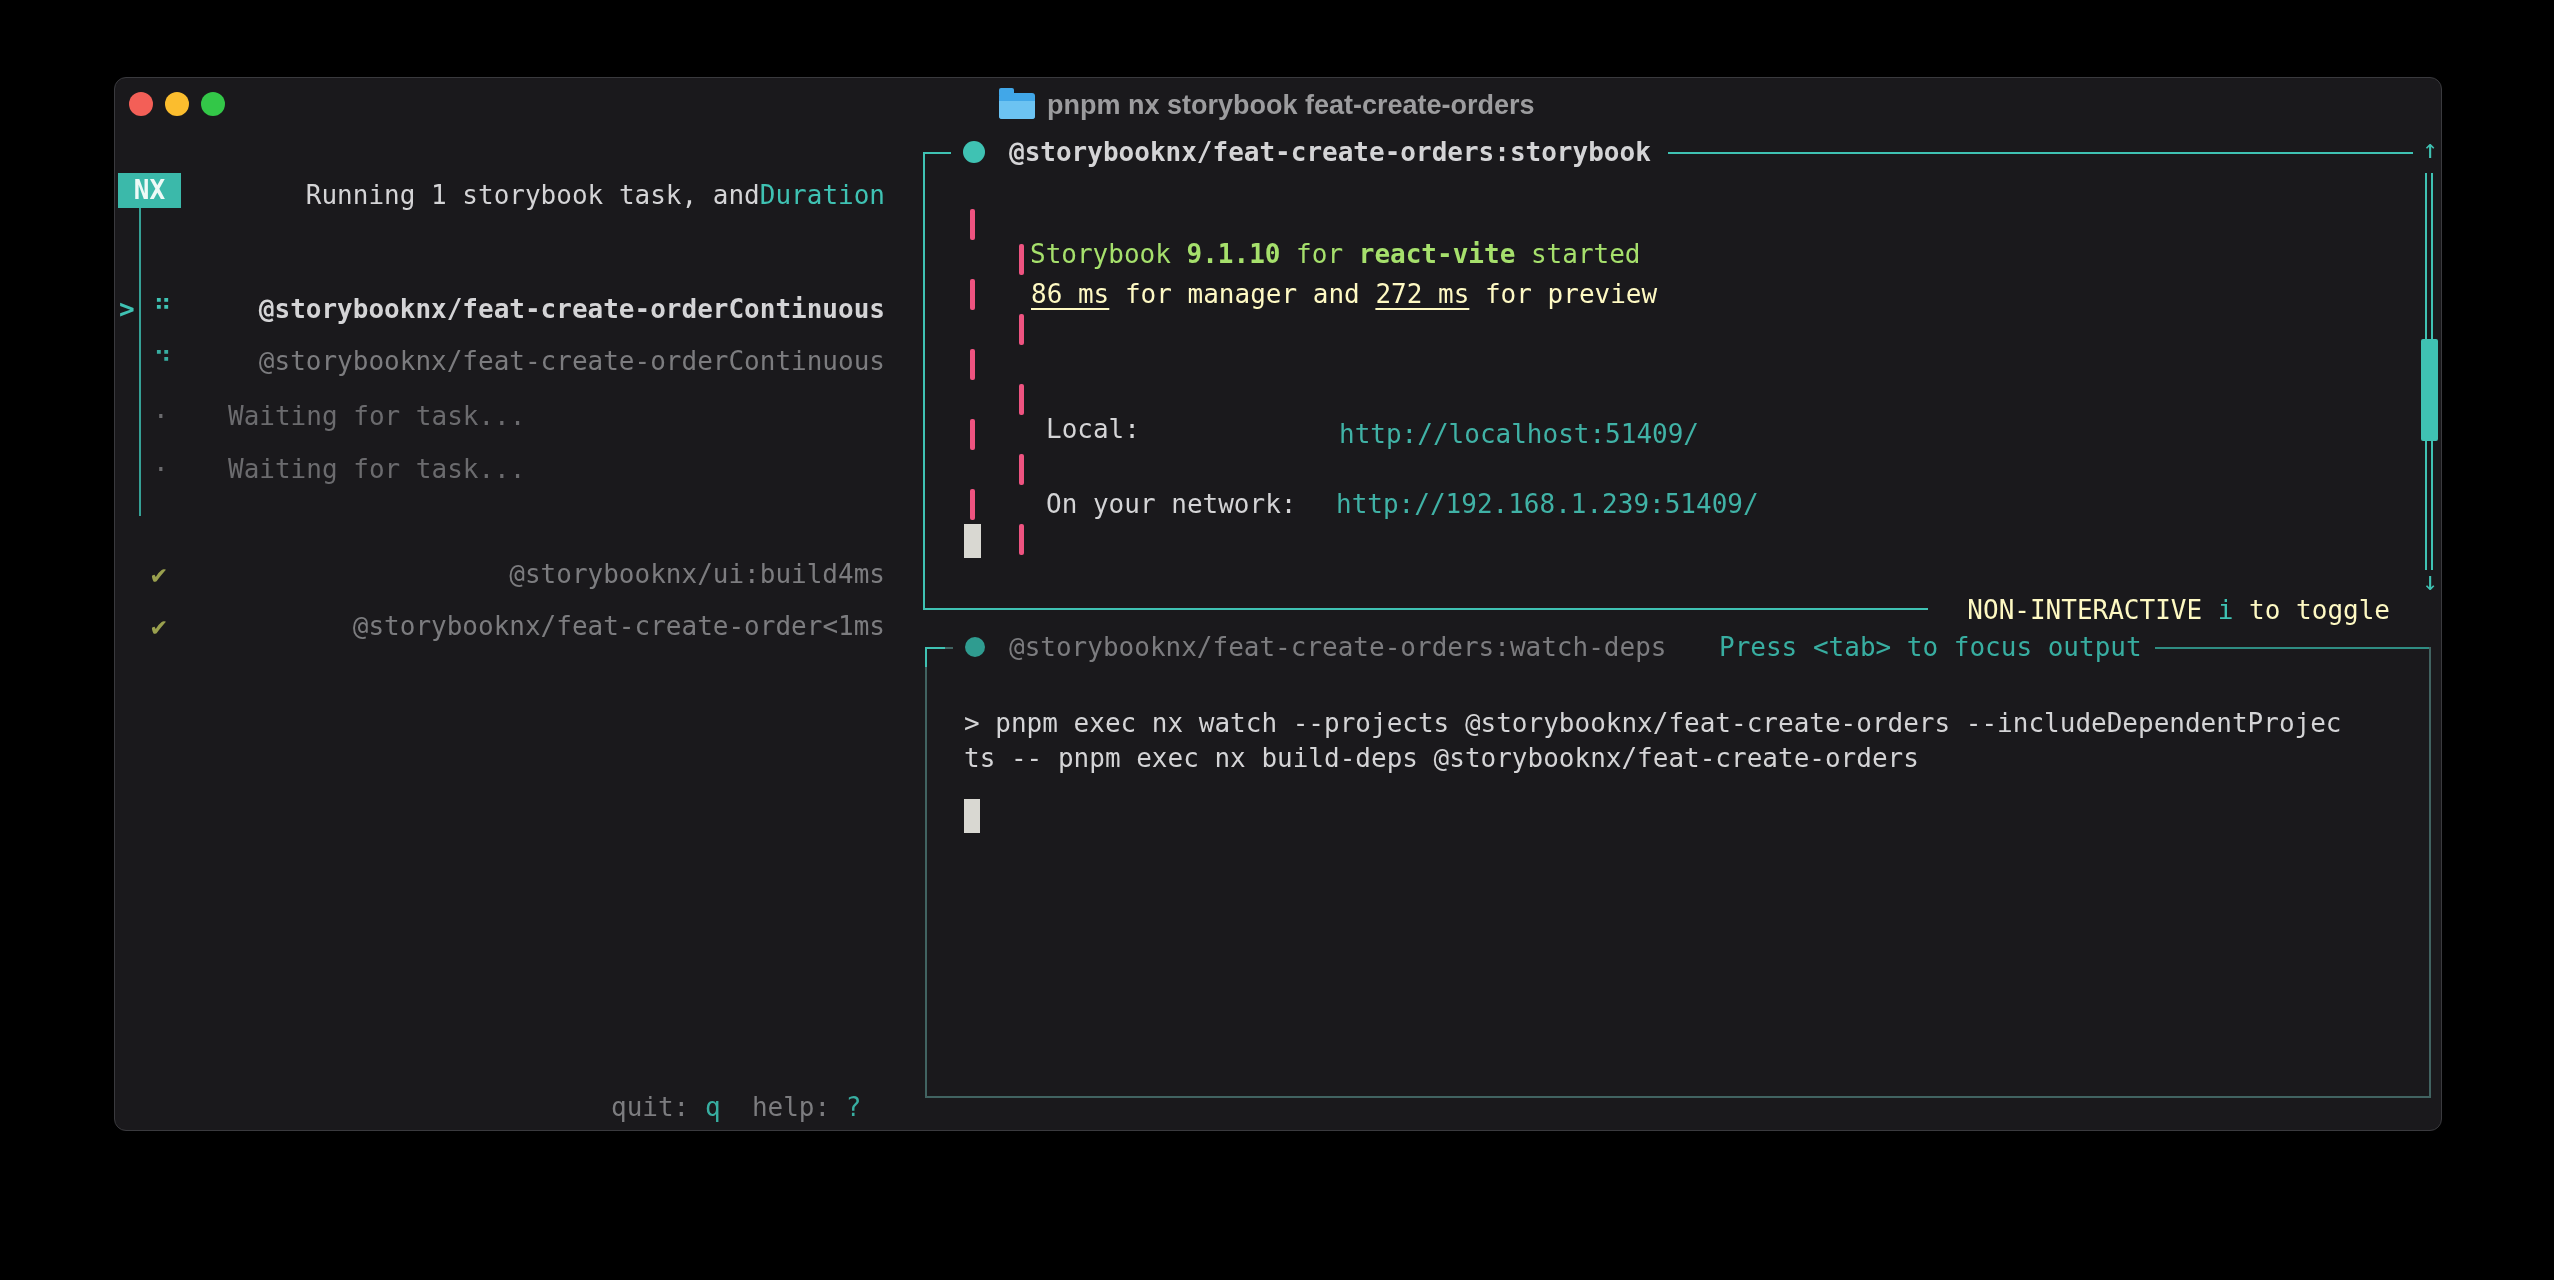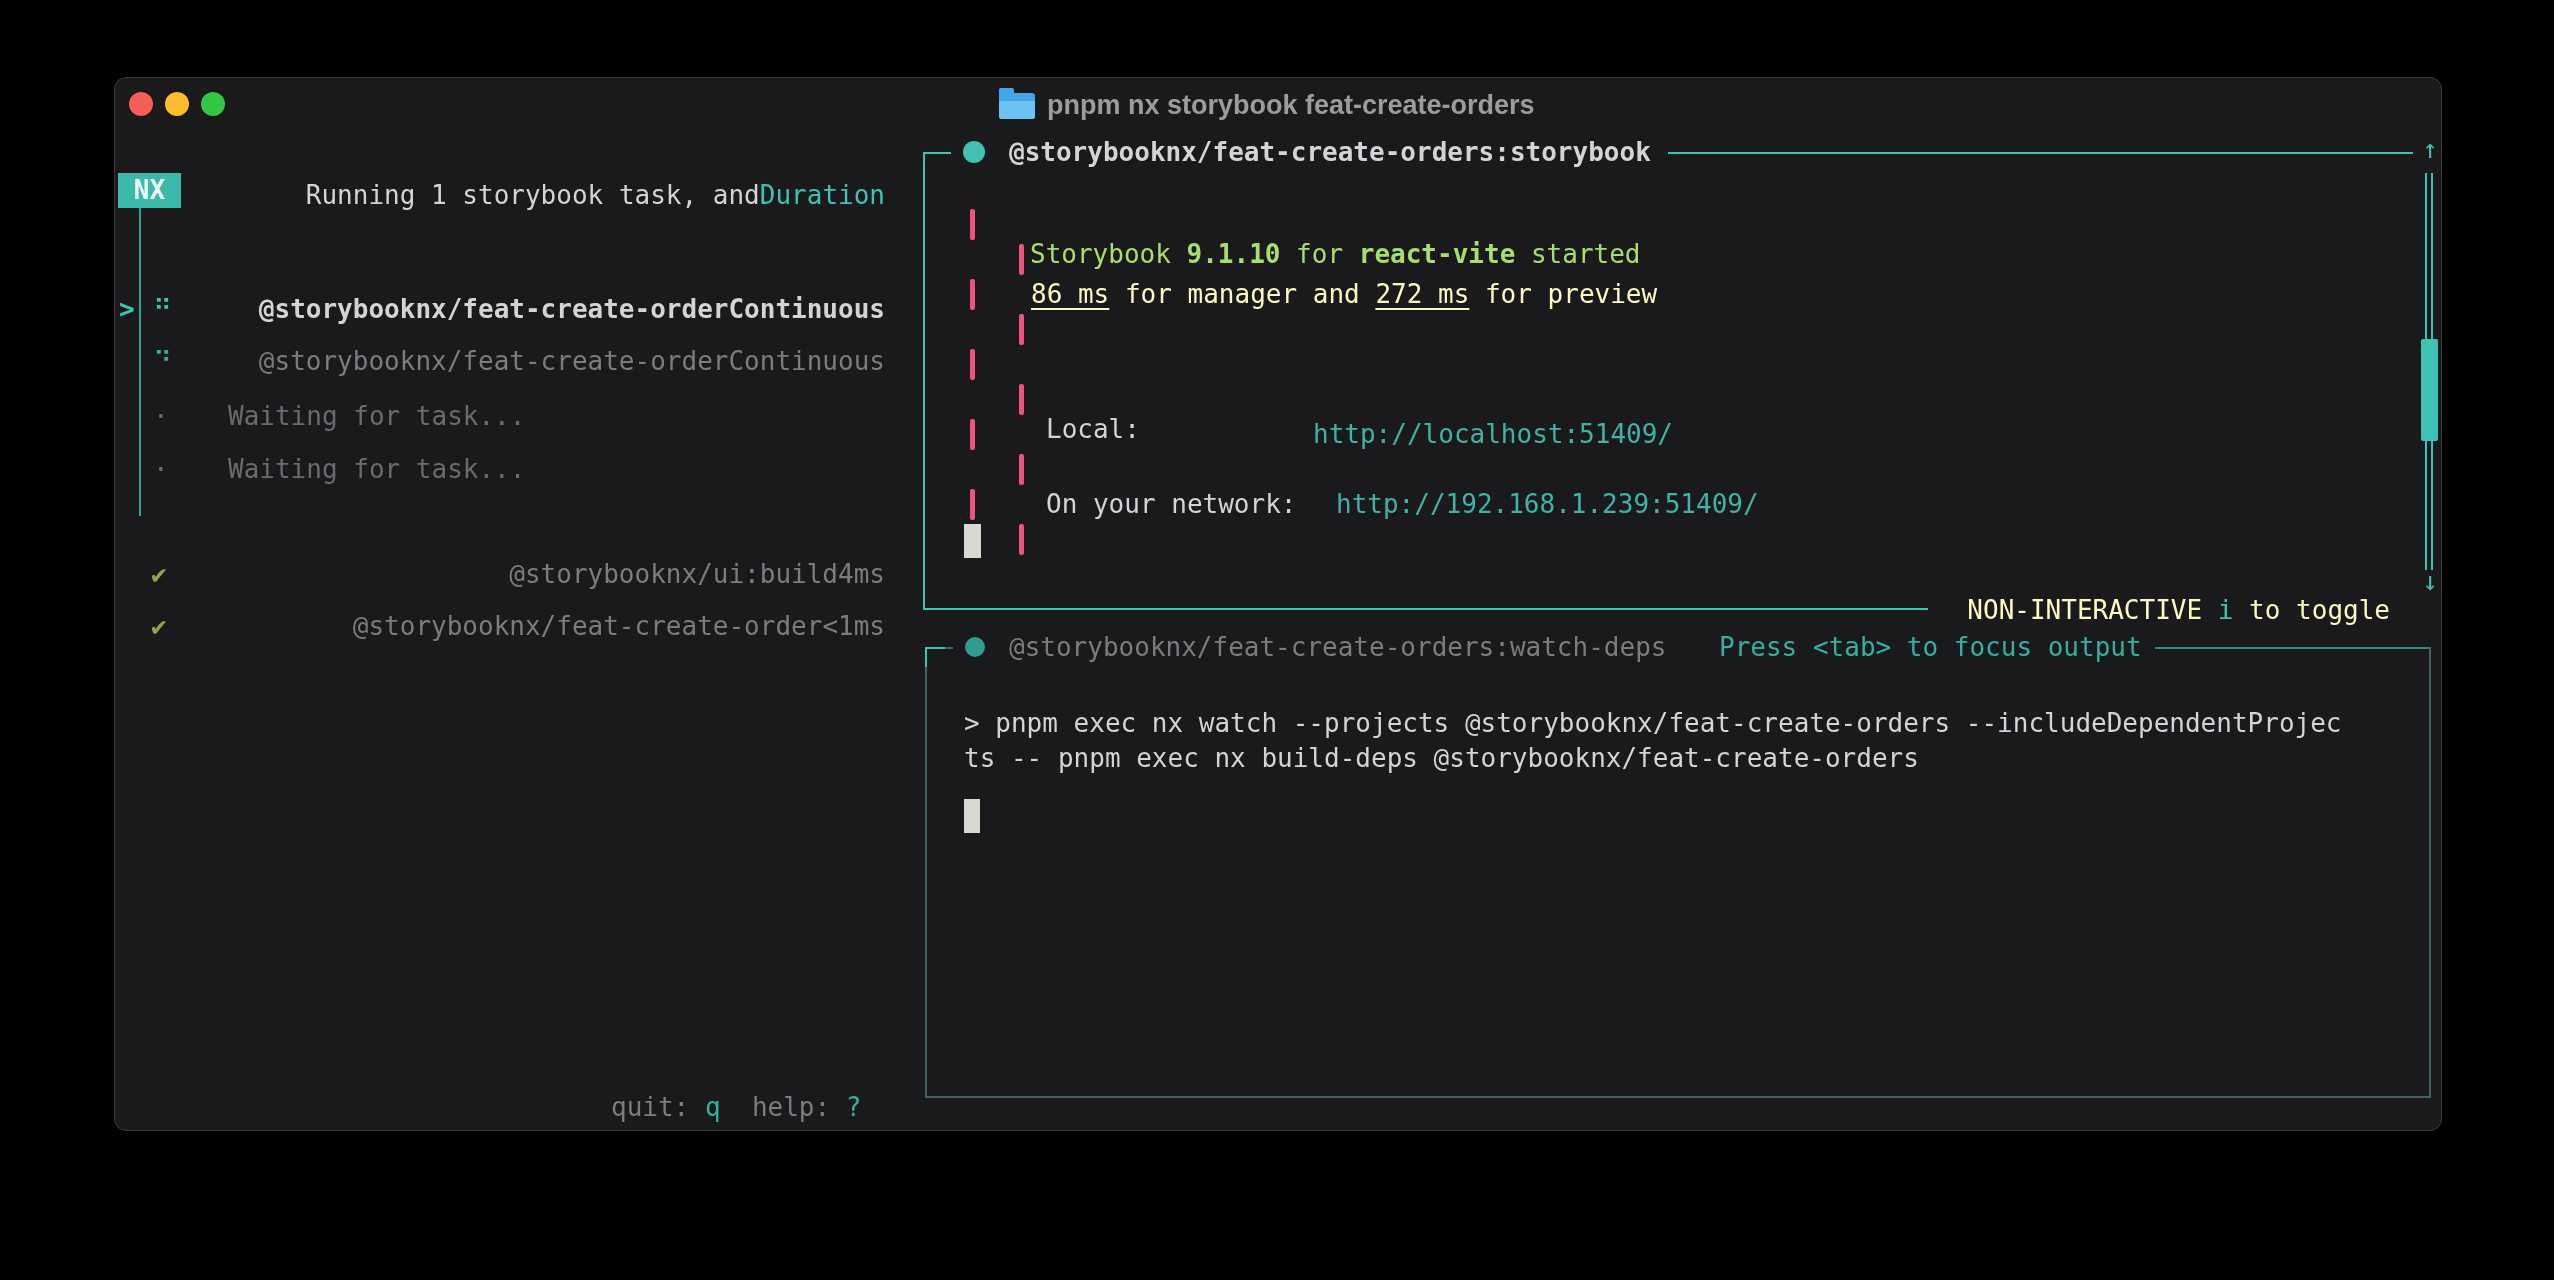--- a/index.html
+++ b/index.html
@@ -118,21 +118,21 @@
     <div class="abs pink-bar" style="left:96px;top:162px;"></div>
     <div class="abs pink-bar" style="left:96px;top:232px;"></div>
     <div class="abs pink-bar" style="left:96px;top:302px;"></div>
     <div class="abs pink-bar" style="left:96px;top:372px;"></div>
 
     <div class="abs mono green" style="left:107px;top:65px;margin-top:20px;"><span>Storybook </span><span class="bold">9.1.10</span><span> for </span><span class="bold">react-vite</span><span> started</span></div>
 
     <div class="abs mono midgray" style="left:108px;top:125px;"><span class="underline">86 ms</span><span> for manager and </span><span class="underline">272 ms</span><span> for preview</span></div>
 
     <div class="abs mono bright" style="left:123px;top:260px;">Local:</div>
-    <div class="abs mono url" style="left:390px;top:265px;">http://localhost:51409/</div>
+    <div class="abs mono url" style="left:416px;top:265px;">http://localhost:51409/</div>
 
     <div class="abs mono bright" style="left:123px;top:335px;">On your network:</div>
     <div class="abs mono url" style="left:413px;top:335px;">http://192.168.1.239:51409/</div>
 
     <div class="abs cursor-block" style="left:41px;top:372px;width:17px;height:34px;"></div>
 
     <div class="abs mono" style="left:1000px;top:441px;width:467px;text-align:right;"><span class="midgray">NON-INTERACTIVE</span><span> </span><span class="teal">i</span><span class="midgray"> </span><span class="midgray">to toggle</span></div>
   </div>
 
   <div class="abs mono teal" style="left:2300px;top:54px;width:30px;text-align:center;">↑</div>

